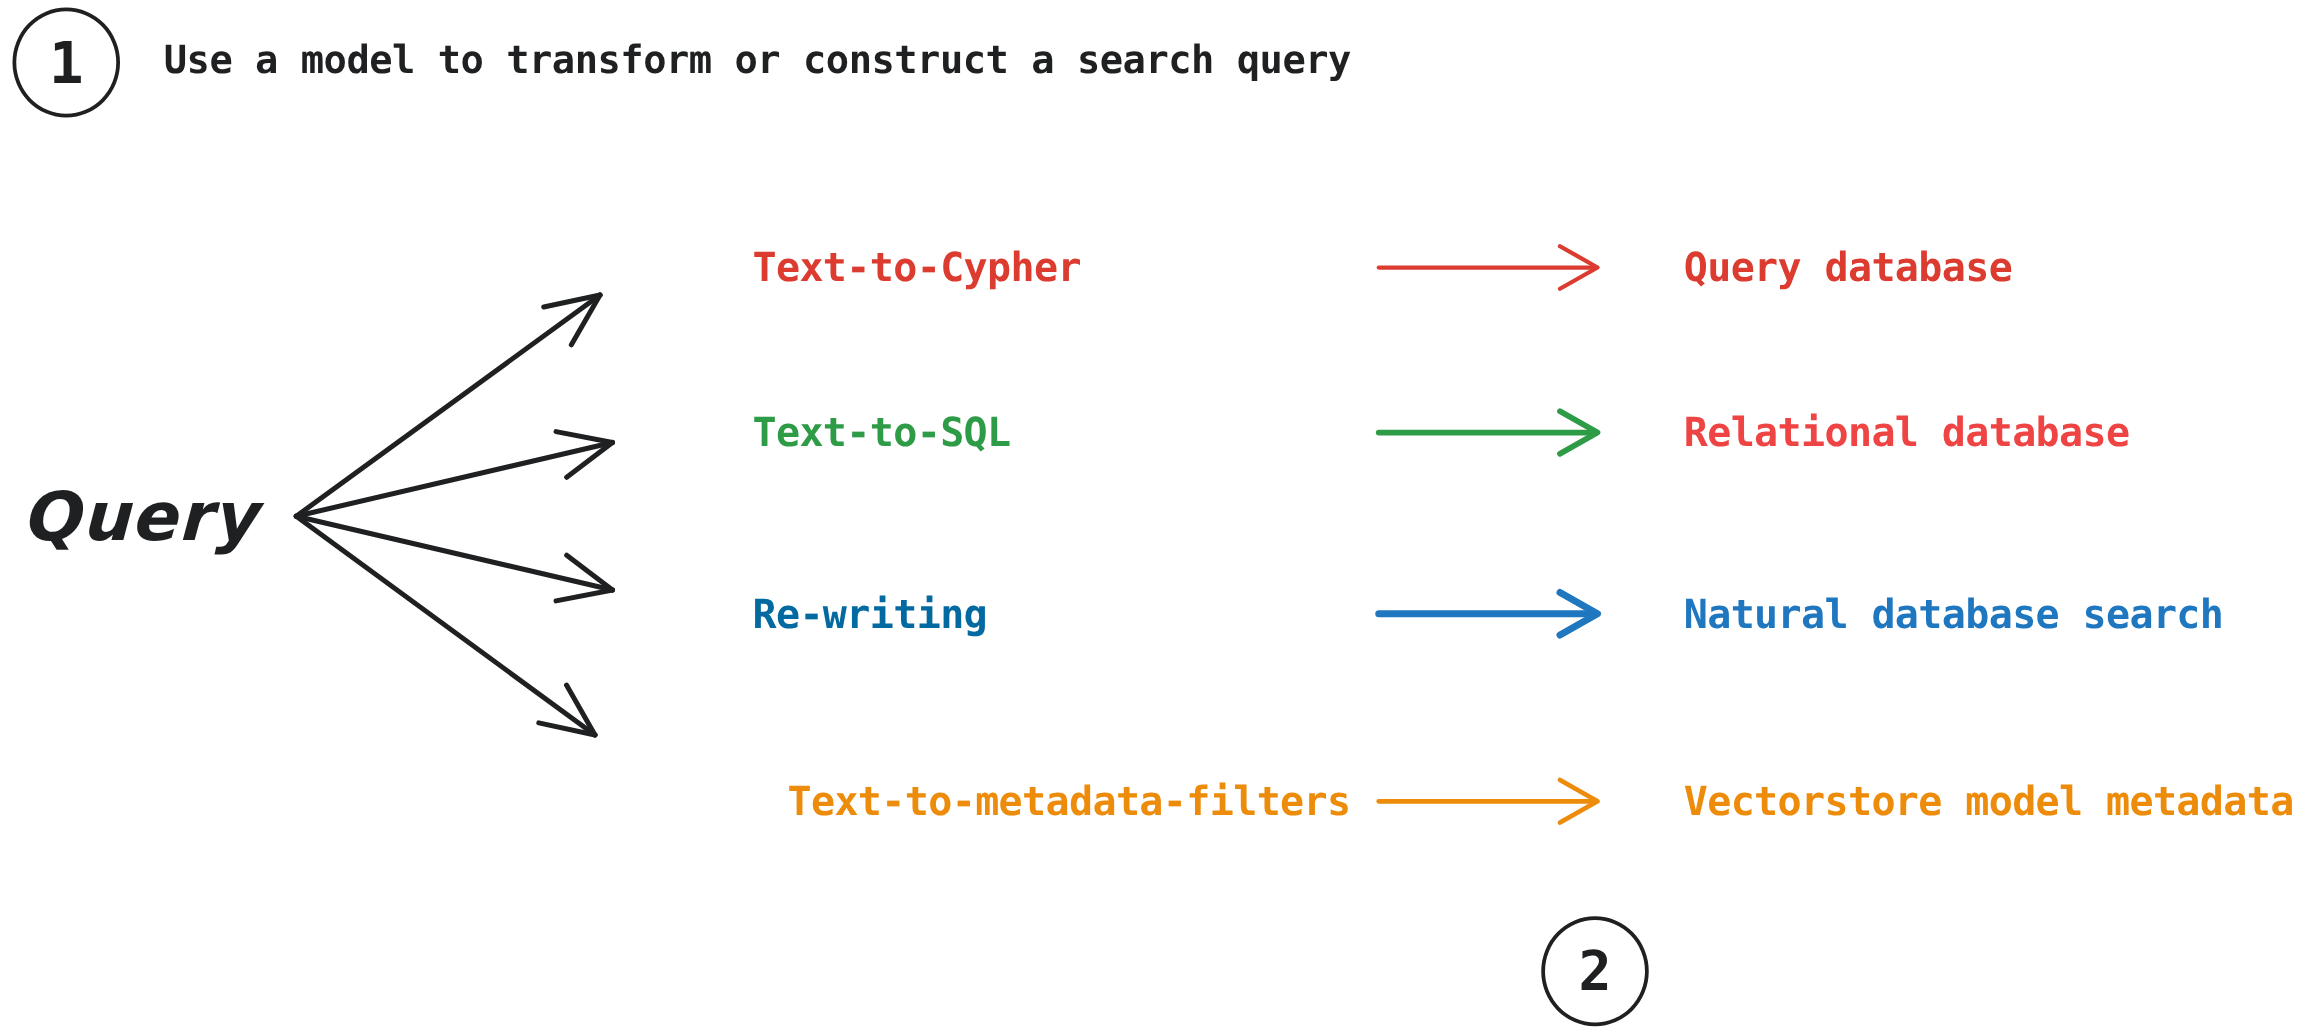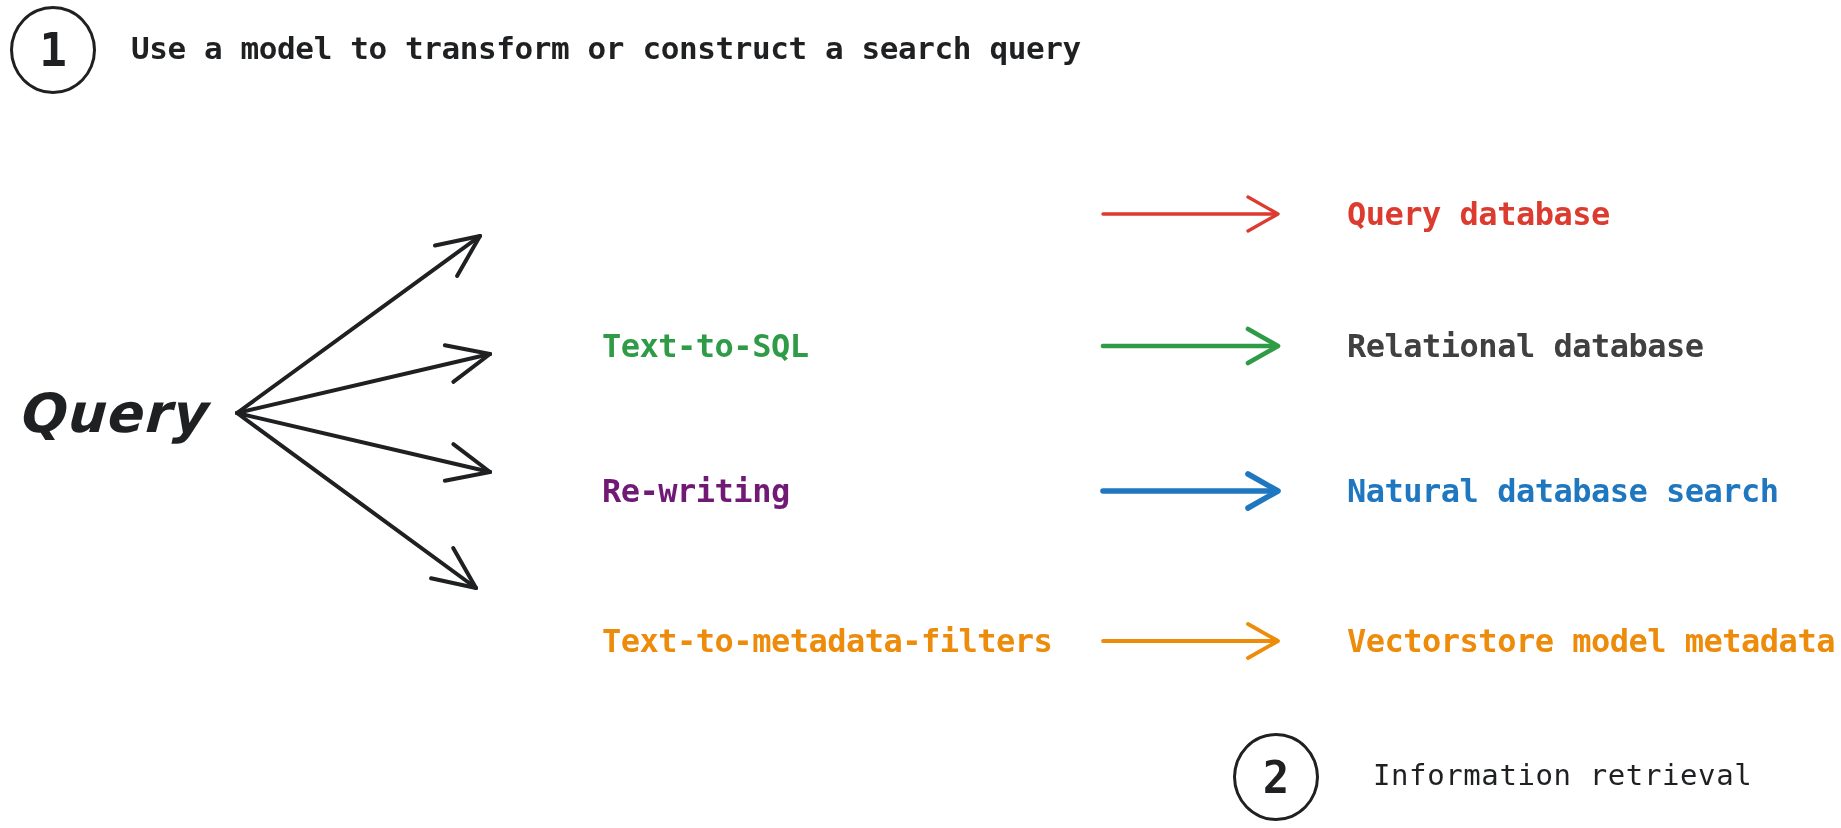--- a/index.html
+++ b/index.html
@@ -159,58 +159,58 @@
         <path d="M 237 413 L 490 472"></path>
         <path d="M 490 472 L 453.3552994717436 444.194138689938"></path>
         <path d="M 490 472 L 444.8355813138999 480.72784536679313"></path>
         <path d="M 237 413 L 476 588"></path>
         <path d="M 476 588 L 453.192494546706 548.0523130206772"></path>
         <path d="M 476 588 L 431.03006769185106 578.3198559824503"></path>
       </g>
   </svg>
 
   <div class="row" id="row-0">
+    <div class="transform-label" style="color: rgb(220, 59, 48);">Text-to-Cypher</div>
     <svg class="row-arrow" viewBox="0 0 190 56" xmlns="http://www.w3.org/2000/svg">
       <g class="arrow-group" fill="none" stroke-linecap="round" stroke-linejoin="round" stroke="#dc3b30" stroke-width="3.4">
         <path class="arrow-shaft" d="M 5 28 L 178 28"></path>
         <path class="arrow-head" d="M 150 11 L 180 28 L 150 45"></path>
       </g>
     </svg>
     <div class="target-label" style="color: rgb(220, 59, 48);">Query database</div>
   </div>
 
   <div class="row" id="row-1">
     <div class="transform-label" style="color: rgb(46, 155, 71); text-align: center;">Text-to-SQL</div>
     <svg class="row-arrow" viewBox="0 0 190 56" xmlns="http://www.w3.org/2000/svg">
       <g class="arrow-group" fill="none" stroke-linecap="round" stroke-linejoin="round" stroke="#2e9b47" stroke-width="4.6">
         <path class="arrow-shaft" d="M 5 28 L 178 28"></path>
         <path class="arrow-head" d="M 150 11 L 180 28 L 150 45"></path>
       </g>
     </svg>
-    <div class="target-label" style="color: #404040; text-align: right;">Relational database</div>
+    <div class="target-label" style="color: #ef4444; text-align: right;">Relational database</div>
   </div>
 
   <div class="row" id="row-2">
-    <div class="transform-label" style="color: #701a75;">Re-writing</div>
+    <div class="transform-label" style="color: #0369a1;">Re-writing</div>
     <svg class="row-arrow" viewBox="0 0 190 56" xmlns="http://www.w3.org/2000/svg">
       <g class="arrow-group" fill="none" stroke-linecap="round" stroke-linejoin="round" stroke="#1f77c0" stroke-width="5.6">
         <path class="arrow-shaft" d="M 5 28 L 178 28"></path>
         <path class="arrow-head" d="M 150 11 L 180 28 L 150 45"></path>
       </g>
     </svg>
     <div class="target-label" style="color: rgb(31, 119, 192);">Natural database search</div>
   </div>
 
   <div class="row" id="row-3">
-    <div class="transform-label" style="color: rgb(237, 139, 10);">Text-to-metadata-filters</div>
+    <div class="transform-label" style="color: rgb(237, 139, 10); margin-left: 28px;">Text-to-metadata-filters</div>
     <svg class="row-arrow" viewBox="0 0 190 56" xmlns="http://www.w3.org/2000/svg">
       <g class="arrow-group" fill="none" stroke-linecap="round" stroke-linejoin="round" stroke="#ed8b0a" stroke-width="3.8">
         <path class="arrow-shaft" d="M 5 28 L 178 28"></path>
         <path class="arrow-head" d="M 150 11 L 180 28 L 150 45"></path>
       </g>
     </svg>
     <div class="target-label" style="color: rgb(237, 139, 10);">Vectorstore model metadata</div>
   </div>
 
   <div class="step-badge" id="badge-two">2</div>
-  <div class="caption" id="step-two-caption">Information retrieval</div>
 
 </div>
 
 </body></html>

